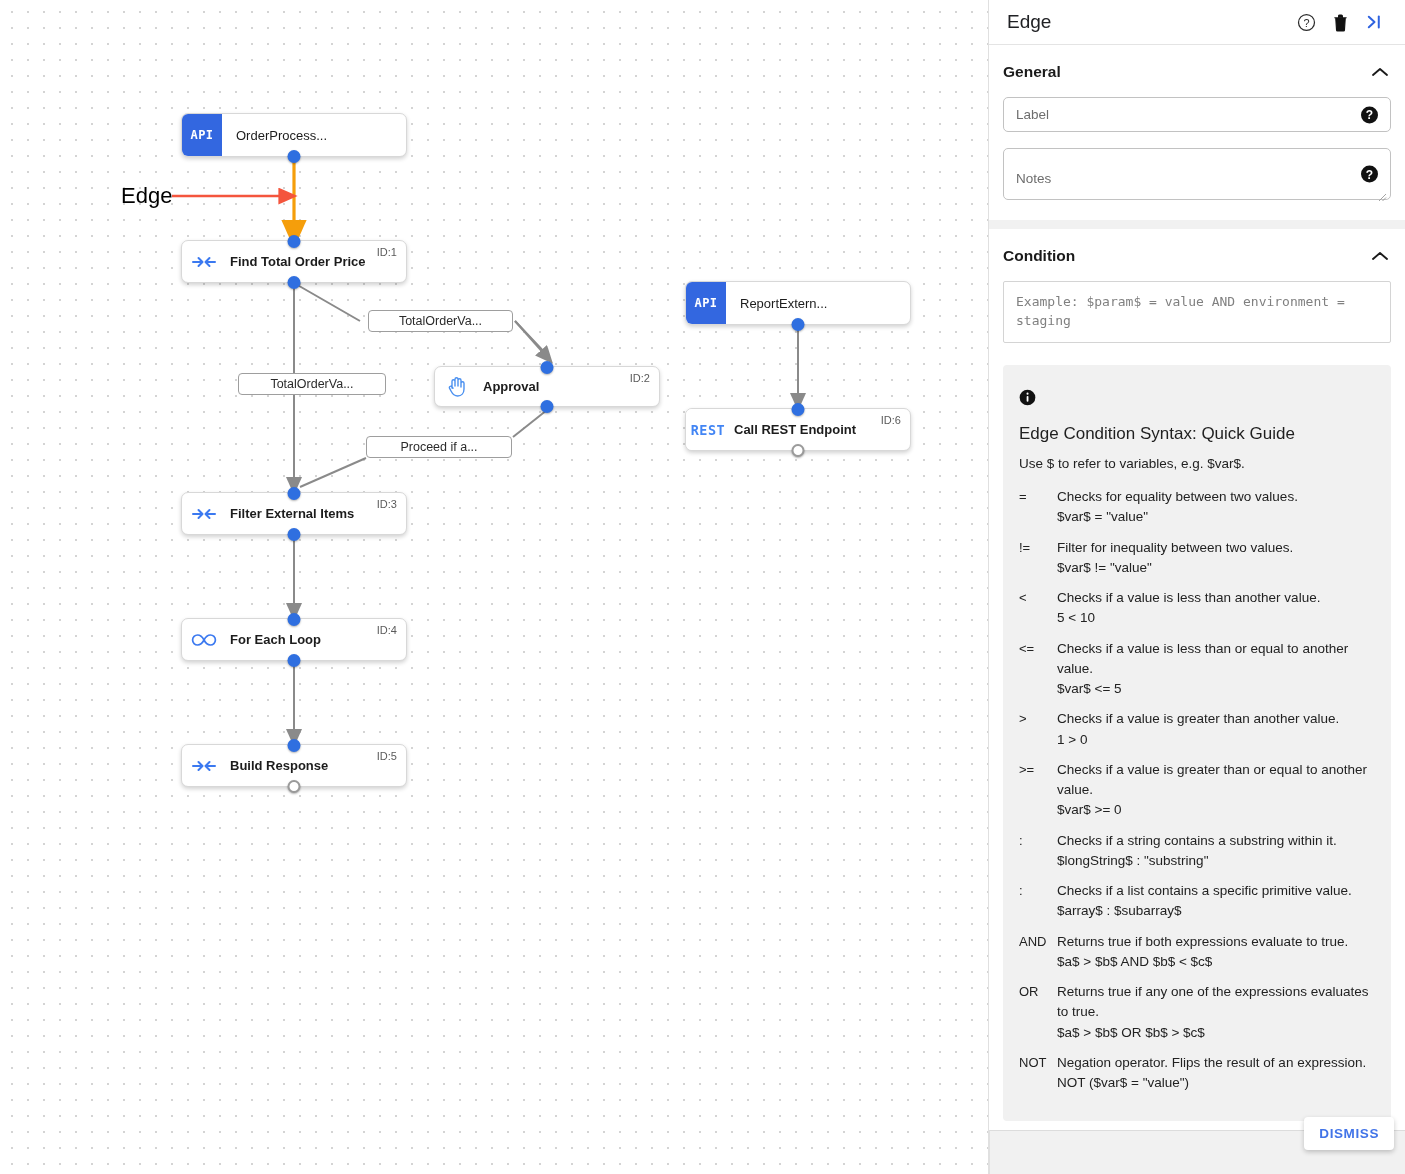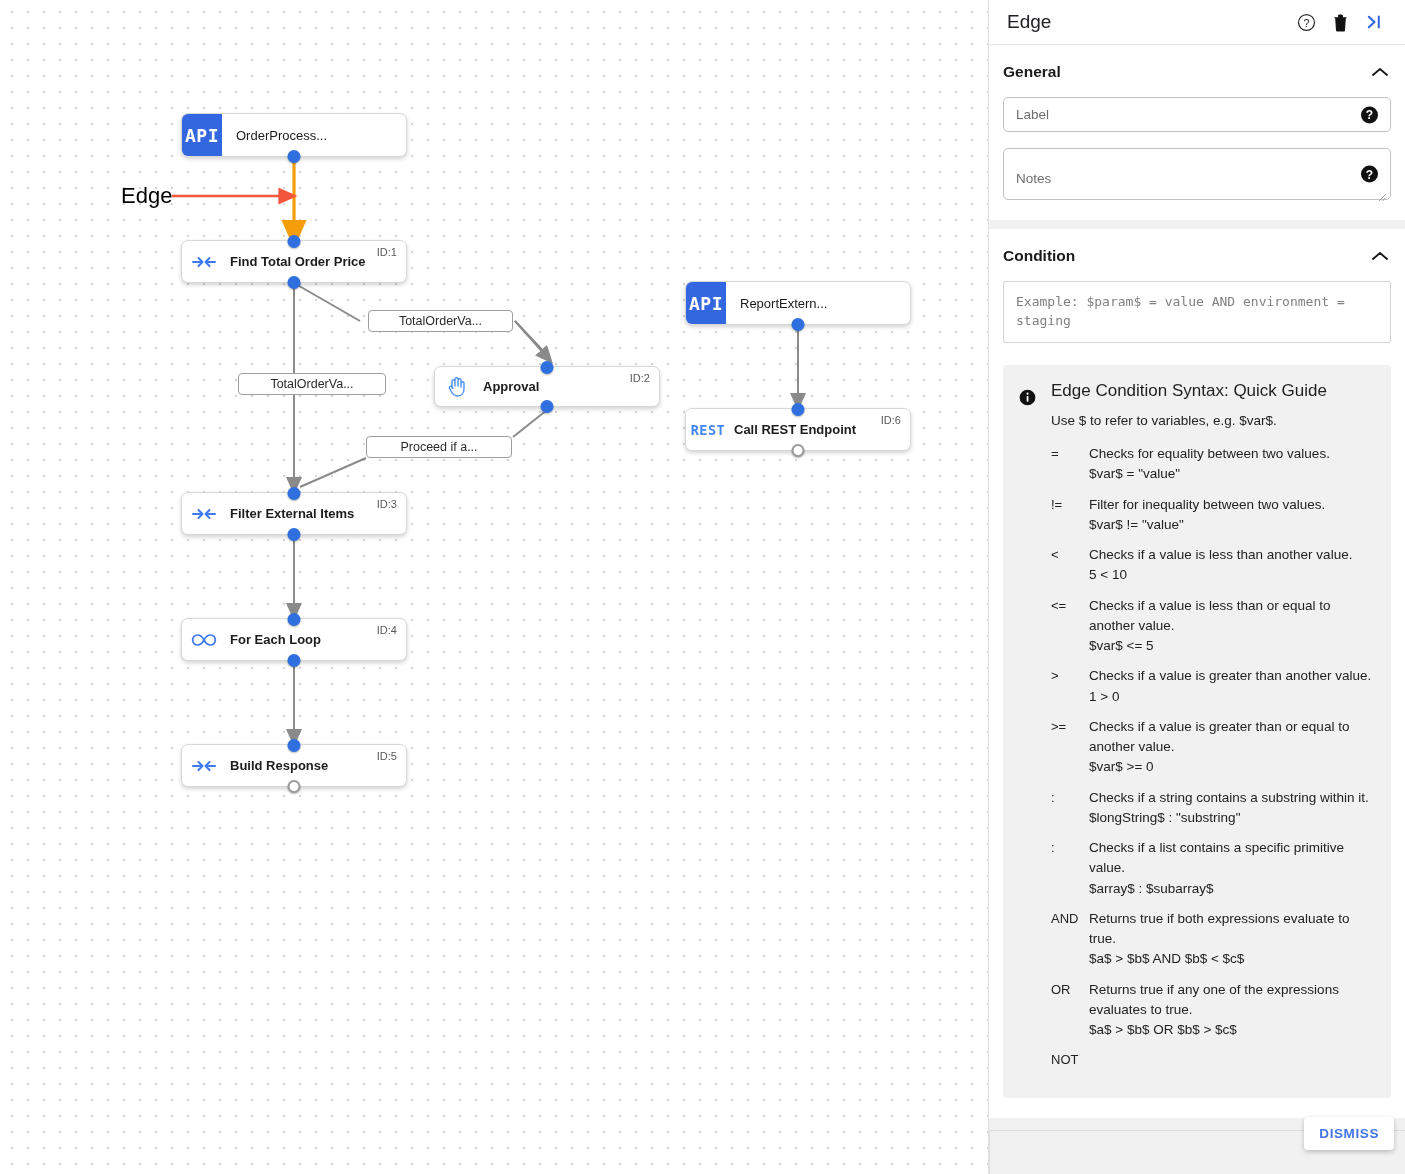--- a/index.html
+++ b/index.html
@@ -43,21 +43,21 @@
     border-radius: 6px;
     overflow: hidden;
   }
   .badge {
     width: 40px; height: 100%;
     background: #3367e0;
     color: #ffffff;
     display: flex; align-items: center; justify-content: center;
     font-family: "DejaVu Sans Mono", monospace;
     font-weight: 700;
-    font-size: 18px;
+    font-size: 12px;
     letter-spacing: 0.5px;
     flex: 0 0 40px;
   }
   .badge.rest-badge {
     background: #ffffff;
     color: #4285f4;
     font-size: 13.5px;
     width: 44px; flex: 0 0 44px;
   }
   .node-icon {
@@ -201,20 +201,21 @@
     color: #808080;
     line-height: 1.45;
   }
 
   .guide {
     background: #f1f1f1;
     border-radius: 4px;
     padding: 16px 18px 18px 16px;
     display: flex;
     gap: 14px;
+    flex-direction: column;
   }
   .guide-i {
     flex: 0 0 18px;
     padding-top: 8px;
   }
   .guide-body { flex: 1; }
   .guide-title { font-size: 17px; color: #1f1f1f; font-weight: 400; margin-bottom: 12px; }
   .guide-sub { font-size: 13.5px; color: #222222; margin-bottom: 16px; }
   .op-row { display: flex; margin-bottom: 10px; }
   .op-sym {
@@ -533,20 +534,24 @@
                 </div>
                 <div class="op-row">
                   <div class="op-sym">OR</div>
                   <div class="op-def">
                     <div>Returns true if any one of the expressions evaluates to true.</div>
                     <div class="op-ex">$a$ &gt; $b$ OR $b$ &gt; $c$</div>
                   </div>
                 </div>
                 <div class="op-row">
                   <div class="op-sym">NOT</div>
+                  <div class="op-def">
+                    <div>Negation operator. Flips the result of an expression.</div>
+                    <div class="op-ex">NOT ($var$ = "value")</div>
+                  </div>
                 </div>
               </div>
           </div>
         </div>
       </div>
 
     </div>
 
     <div class="panel-footer"></div>
     <div class="dismiss-btn">DISMISS</div>

